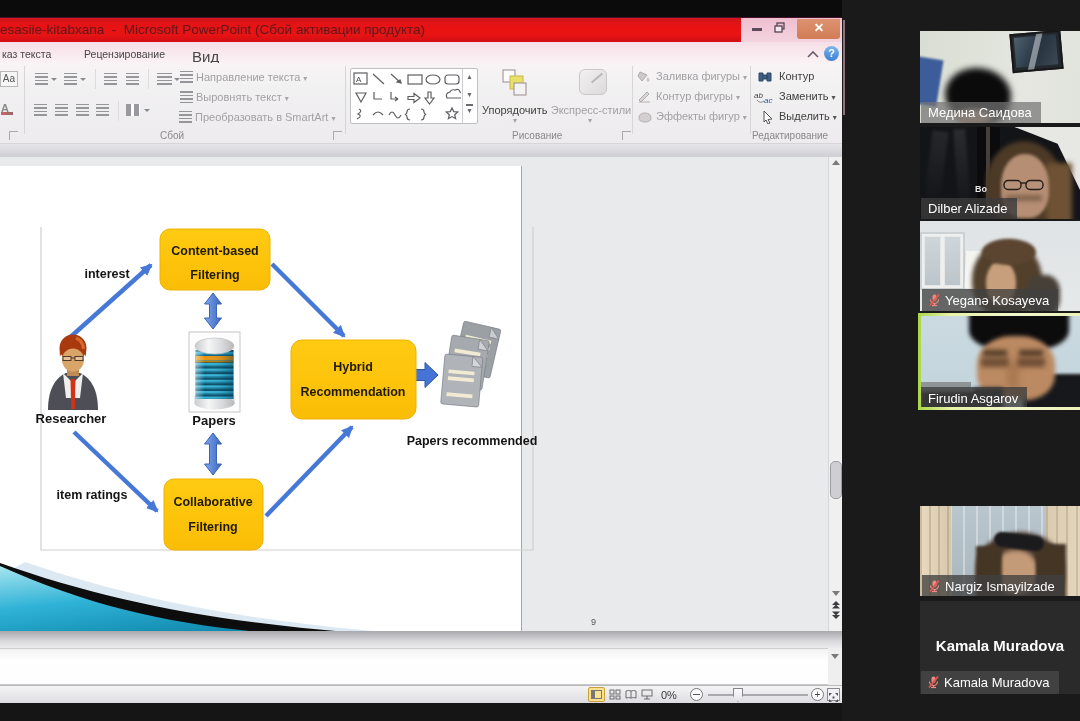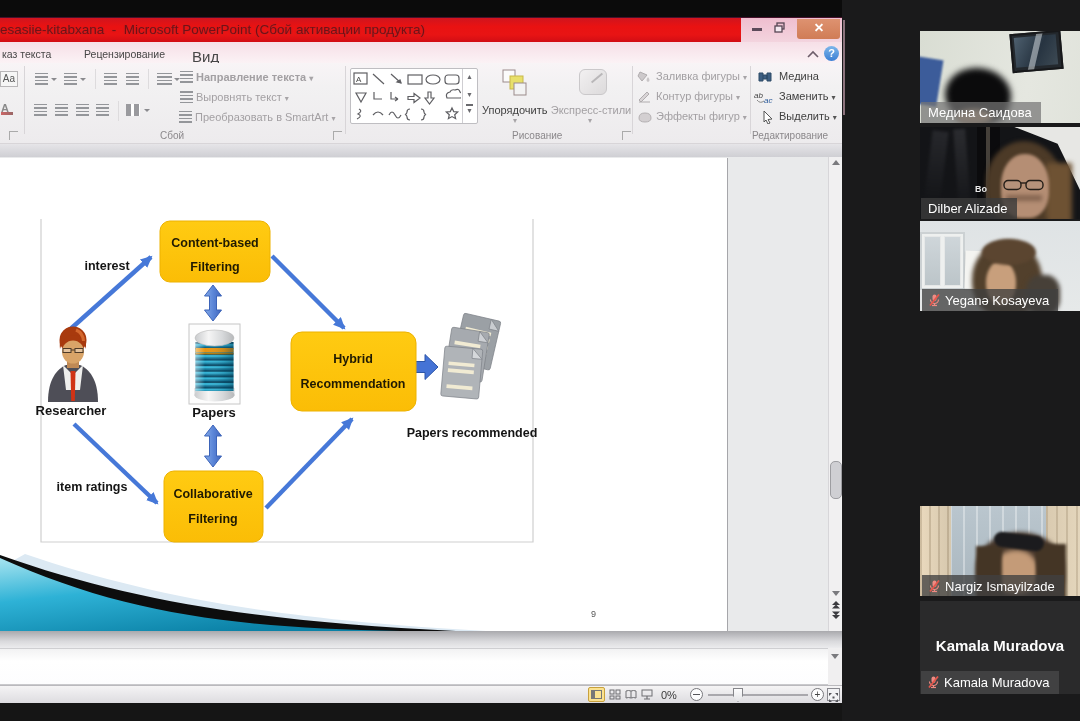--- a/index.html
+++ b/index.html
@@ -69,21 +69,21 @@
     <div class="a bars" style="left:55px;top:41px;"></div>
     <div class="a bars" style="left:76px;top:41px;"></div>
     <div class="a bars" style="left:96px;top:41px;"></div>
     <div class="a" style="left:118px;top:38px;width:1px;height:20px;background:#dddbdd;"></div>
     <div class="a" style="left:126px;top:41px;width:14px;height:12px;background:repeating-linear-gradient(90deg,#9a9a9e 0 5px,#fff 5px 8px);"></div>
         <div class="a dd" style="left:144px;top:46px;"></div>
     <div class="grplbl" style="left:160px;top:67px;">Сбой</div>
     <div class="a" style="left:333px;top:68px;width:8px;height:8px;border:1px solid #aaa;border-right:none;border-bottom:none;"></div>
 
     <div class="a bars" style="left:180px;top:8px;"></div>
-        <div class="ttxt a" style="left:196px;top:8px;font-weight:bold;">Направление текста <span class="ddt">▾</span></div>
+        <div class="ttxt a" style="left:196px;top:8px;">Направление текста <span class="ddt">▾</span></div>
     <div class="a bars" style="left:180px;top:28px;"></div>
         <div class="ttxt a" style="left:196px;top:28px;">Выровнять текст <span class="ddt">▾</span></div>
     <div class="a bars" style="left:179px;top:48px;"></div>
         <div class="ttxt a" style="left:195px;top:48px;">Преобразовать в SmartArt <span class="ddt">▾</span></div>
 
     <div class="a" style="left:350px;top:5px;width:128px;height:56px;background:#fff;border:1px solid #bfbec2;border-radius:2px;box-sizing:border-box;"></div>
     <svg class="a" style="left:353px;top:8px;" width="108" height="50" viewBox="0 0 108 50" fill="none" stroke="#5f5f63" stroke-width="1.2">
       <rect x="1" y="2" width="13" height="11" fill="#fff"></rect>
           <text x="3" y="11" font-size="8" fill="#444" stroke="none">A</text>
       <line x1="20" y1="3" x2="31" y2="13"></line>
@@ -136,38 +136,38 @@
         </svg>
     <div class="ttxt a" style="left:656px;top:27px;">Контур фигуры <span class="ddt">▾</span></div>
     <svg class="a" style="left:637px;top:47px;" width="15" height="13">
           <path d="M2,8 q0,-5 6,-5 q6,0 6,5 q0,4 -6,4 q-6,0 -6,-4 z" fill="#d3cfd1" stroke="#b4b0b2"></path>
         </svg>
     <div class="ttxt a" style="left:656px;top:47px;">Эффекты фигур <span class="ddt">▾</span></div>
 
     <svg class="a" style="left:757px;top:7px;" width="17" height="14" viewBox="0 0 17 14">
           <path d="M2,3 h4 v8 h-4 z M10,3 h4 v8 h-4 z M6,5 h4 v4 h-4" fill="#3e5f82" stroke="#2d4a66"></path>
         </svg>
-    <div class="dtxt a" style="left:779px;top:7px;">Медина</div>
+    <div class="dtxt a" style="left:779px;top:7px;">Контур</div>
     <svg class="a" style="left:754px;top:27px;" width="22" height="14">
           <text x="0" y="8" font-size="8" fill="#444" font-style="italic">ab</text>
           <text x="10" y="13" font-size="8" fill="#2a5a9a" font-style="italic">ac</text>
           <path d="M3,10 q3,4 7,1" stroke="#888" fill="none"></path>
         </svg>
     <div class="dtxt a" style="left:779px;top:27px;">Заменить <span class="ddt" style="color:#555;">▾</span></div>
     <svg class="a" style="left:761px;top:47px;" width="14" height="14">
           <path d="M3,1 L11,9 L7,9.5 L9,13 L7,14 L5,10 L3,12 Z" fill="#fff" stroke="#555" stroke-width="1"></path>
         </svg>
     <div class="dtxt a" style="left:779px;top:47px;">Выделить <span class="ddt" style="color:#555;">▾</span></div>
     <div class="grplbl" style="left:752px;top:67px;">Редактирование</div>
   </div>
 
   <div class="a" style="left:0;top:126px;width:842px;height:14px;background:linear-gradient(180deg,#e6e5e8,#cfcfd4);border-top:1px solid #d8d5d8;box-sizing:border-box;"></div>
 
   <div class="a" id="edit" style="left:0;top:140px;width:842px;height:491px;background:#e9eaeb;overflow:hidden;">
-    <div class="a" id="slide" style="left:0;top:1px;width:727px;height:473px;background:#fff;box-shadow:1px 0 0 #a6a6aa,0 1px 0 #b4b4b8;">
+    <div class="a" id="slide" style="left:0;top:9px;width:521px;height:473px;background:#fff;box-shadow:1px 0 0 #a6a6aa,0 1px 0 #b4b4b8;">
       <svg width="613" height="473" viewBox="0 0 613 473" style="position:absolute;left:0;top:0;">
             <g transform="translate(4,0)">
         <defs>
           <marker id="ah" markerUnits="userSpaceOnUse" markerWidth="15" markerHeight="13" refX="10" refY="5.5" orient="auto">
                   <path d="M0,0 L12,5.5 L0,11 Z" fill="#4678d8"></path>
                 </marker>
           <linearGradient id="dblg" x1="0" y1="0" x2="1" y2="0">
                   <stop offset="0" stop-color="#86abe8"></stop>
                   <stop offset="0.5" stop-color="#5b86d8"></stop>
                   <stop offset="1" stop-color="#4066bd"></stop>
@@ -394,20 +394,36 @@
     <div class="a" style="left:106px;top:54px;width:34px;height:40px;background:#474038;border-radius:40%;filter:blur(2px);"></div>
     <div class="lbl" style="left:2px;top:68px;height:20px;background:rgba(64,64,64,0.78);"><svg width="11" height="13" viewBox="0 0 11 13">
             <rect x="3.5" y="0.5" width="4" height="6.5" rx="2" fill="#ef8a82"></rect>
             <path d="M1.5,5.5 a4,4 0 0 0 8,0" stroke="#ef8a82" fill="none" stroke-width="1.2"></path>
             <line x1="5.5" y1="9.5" x2="5.5" y2="11" stroke="#ef8a82" stroke-width="1.2"></line>
             <line x1="3" y1="11.5" x2="8" y2="11.5" stroke="#ef8a82" stroke-width="1.2"></line>
             <line x1="1" y1="11.5" x2="10" y2="0.5" stroke="#e4564c" stroke-width="1.8"></line>
           </svg>Yeganə Kosayeva</div>
   </div>
 
+  <div class="a" style="left:-2px;top:313px;width:162px;height:97px;background:linear-gradient(90deg,#aad648,#e8f2a8 20%,#f2f6cc 60%,#ecf2b8);">
+    <div class="a" style="left:3px;top:3px;width:159px;height:91px;background:linear-gradient(180deg,#cbdae1,#c2d3db);overflow:hidden;">
+      <div class="a" style="left:0;top:66px;width:50px;height:14px;background:#8f9497;"></div>
+      <div class="a" style="left:0;top:76px;width:60px;height:18px;background:#1a1b1f;filter:blur(1.5px);"></div>
+      <div class="a" style="left:102px;top:58px;width:60px;height:36px;background:#17181c;filter:blur(1.5px);"></div>
+      <div class="a" style="left:48px;top:-10px;width:100px;height:46px;background:#0d0c0d;border-radius:0 0 46% 46%;filter:blur(2px);"></div>
+      <div class="a" style="left:56px;top:20px;width:78px;height:64px;background:#bb8a62;border-radius:44% 44% 38% 38%;filter:blur(2px);"></div>
+      <div class="a" style="left:62px;top:34px;width:24px;height:6px;background:rgba(30,20,10,0.7);filter:blur(2.5px);"></div>
+      <div class="a" style="left:98px;top:34px;width:24px;height:6px;background:rgba(30,20,10,0.7);filter:blur(2.5px);"></div>
+      <div class="a" style="left:60px;top:42px;width:28px;height:9px;background:rgba(50,30,16,0.55);filter:blur(2.5px);"></div>
+      <div class="a" style="left:96px;top:42px;width:28px;height:9px;background:rgba(50,30,16,0.55);filter:blur(2.5px);"></div>
+      <div class="a" style="left:86px;top:46px;width:12px;height:26px;background:rgba(150,100,60,0.45);filter:blur(3px);"></div>
+      <div class="a" style="left:52px;top:72px;width:30px;height:22px;background:#15161a;filter:blur(2px);"></div>
+      <div class="lbl" style="left:0px;top:71px;height:20px;background:rgba(62,62,62,0.8);">Firudin Asgarov</div>
+    </div>
+  </div>
 
 
   <div class="tile" style="top:506px;height:90px;background:#b91c1c;">
     <div class="a" style="left:30px;top:0;width:96px;height:90px;background:linear-gradient(180deg,#bac6ce,#a9b6be);"></div>
     <div class="a" style="left:30px;top:0;width:96px;height:90px;background:repeating-linear-gradient(90deg,rgba(255,255,255,0.35) 0 2px,rgba(255,255,255,0) 2px 13px);"></div>
     <div class="a" style="left:0;top:0;width:31px;height:90px;background:linear-gradient(90deg,#ead9bd,#d6c8ae);"></div>
     <div class="a" style="left:0;top:0;width:31px;height:90px;background:repeating-linear-gradient(90deg,rgba(120,100,70,0.25) 0 2px,rgba(0,0,0,0) 2px 9px);"></div>
     <div class="a" style="left:126px;top:0;width:34px;height:90px;background:linear-gradient(90deg,#d9cab0,#e4d6bc);"></div>
     <div class="a" style="left:126px;top:0;width:34px;height:90px;background:repeating-linear-gradient(90deg,rgba(120,100,70,0.22) 0 2px,rgba(0,0,0,0) 2px 10px);"></div>
     <div class="a" style="left:56px;top:26px;width:88px;height:74px;background:#46362a;border-radius:50% 50% 40% 40%;filter:blur(2px);"></div>

